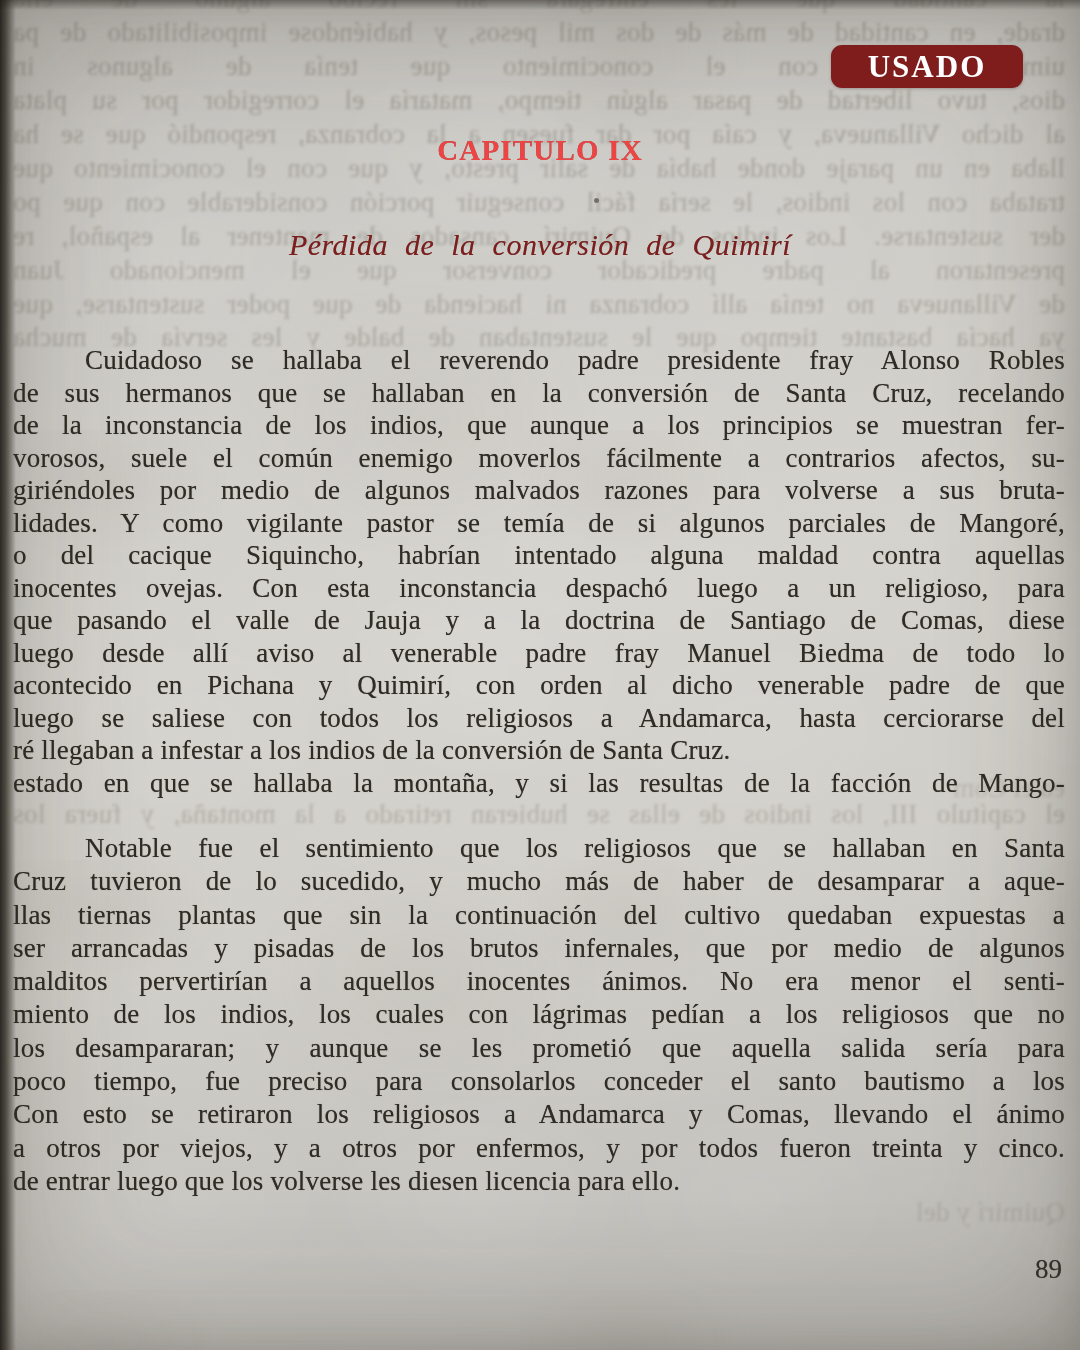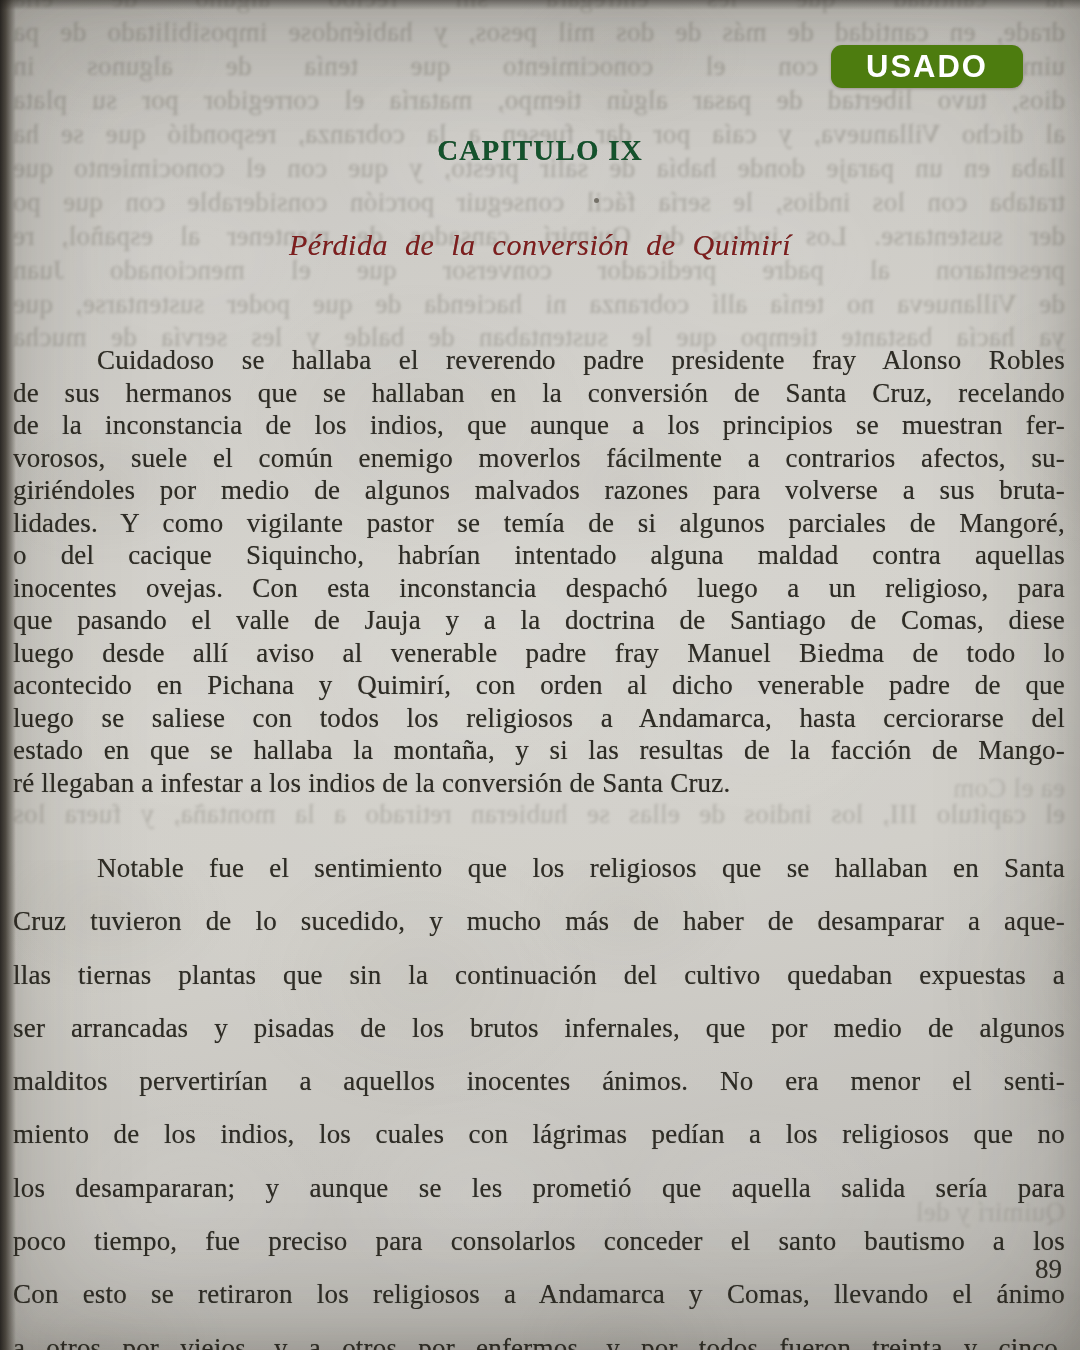--- a/index.html
+++ b/index.html
@@ -45,43 +45,43 @@
     filter:blur(1.4px);
     letter-spacing:.3px;
   }
   .gline.gleft{text-align:left;text-align-last:left;}
 
   
   .content{position:absolute;inset:0;z-index:2;}
   .chapter-title{
     position:absolute;left:0;right:0;top:134px;
     text-align:center;font-weight:bold;font-size:29px;letter-spacing:1.2px;
-    color:#14532d;text-shadow:0 0 .6px rgba(33,31,26,.6);
+    color:#ef4444;text-shadow:0 0 .6px rgba(33,31,26,.6);
   }
   .dot{
     position:absolute;left:594px;top:198px;width:5px;height:5px;border-radius:50%;
     background:#605c54;opacity:.8;
   }
   .subtitle{
     position:absolute;left:0;right:0;top:228px;
     text-align:center;font-style:italic;font-size:30px;
     letter-spacing:.5px;word-spacing:9px;
     color:#7f1d1d;text-shadow:0 0 .6px rgba(40,38,32,.5);
   }
   .para{
     position:absolute;left:13px;right:15px;
     color:#2e2c25;text-shadow:0 0 .7px rgba(44,42,35,.55);
     font-size:27px;letter-spacing:.2px;
   }
   .p1{top:344px;}
   .p2{top:832px;}
   .tline{text-align:justify;text-align-last:justify;}
   .p1 .tline{line-height:32.5px;height:32.5px;}
-  .p2 .tline{line-height:33.3px;height:33.3px;margin-top:20px;}
-  .tline.indent{text-indent:72px;padding-left:12px;}
+  .p2 .tline{line-height:33.3px;height:33.3px;}
+  .tline.indent{text-indent:72px;}
   .tline.last{text-align-last:left;}
   .page-number{
     position:absolute;right:18px;top:1254px;
     font-size:27px;color:#33312a;text-shadow:0 0 .7px rgba(44,42,35,.5);
   }
 
   
   .badge{
     position:absolute;left:831px;top:45px;width:192px;height:43px;z-index:8;
     display:flex;align-items:center;justify-content:center;
@@ -151,23 +151,23 @@
       <div class="tline">inocentes ovejas. Con esta inconstancia despachó luego a un religioso, para</div>
 
       <div class="tline">que pasando el valle de Jauja y a la doctrina de Santiago de Comas, diese</div>
 
       <div class="tline">luego desde allí aviso al venerable padre fray Manuel Biedma de todo lo</div>
 
       <div class="tline">acontecido en Pichana y Quimirí, con orden al dicho venerable padre de que</div>
 
       <div class="tline">luego se saliese con todos los religiosos a Andamarca, hasta cerciorarse del</div>
 
+      <div class="tline last">ré llegaban a infestar a los indios de la conversión de Santa Cruz.</div>
+
       <div class="tline">estado en que se hallaba la montaña, y si las resultas de la facción de Mango-</div>
-
-      <div class="tline last">ré llegaban a infestar a los indios de la conversión de Santa Cruz.</div>
     </div>
 
   <div class="para p2">
 
       <div class="tline indent">Notable fue el sentimiento que los religiosos que se hallaban en Santa</div>
 
       <div class="tline">Cruz tuvieron de lo sucedido, y mucho más de haber de desamparar a aque-</div>
 
       <div class="tline">llas tiernas plantas que sin la continuación del cultivo quedaban expuestas a</div>
 
@@ -185,17 +185,17 @@
       <div class="tline">Con esto se retiraron los religiosos a Andamarca y Comas, llevando el ánimo</div>
 
       <div class="tline">a otros por viejos, y a otros por enfermos, y por todos fueron treinta y cinco.</div>
 
       <div class="tline last">de entrar luego que los volverse les diesen licencia para ello.</div>
     </div>
 
   <div class="page-number">89</div>
 </div>
 
-<div class="badge" style="background: #4d7c0f; color: rgb(255, 255, 255);">USADO</div>
+<div class="badge" style="background: #7f1d1d; color: rgb(255, 255, 255); font-family: Liberation Serif, serif;">USADO</div>
 
 <div class="edge-left"></div>
 <div class="edge-top"></div>
 <div class="vignette"></div>
 
 </body></html>

